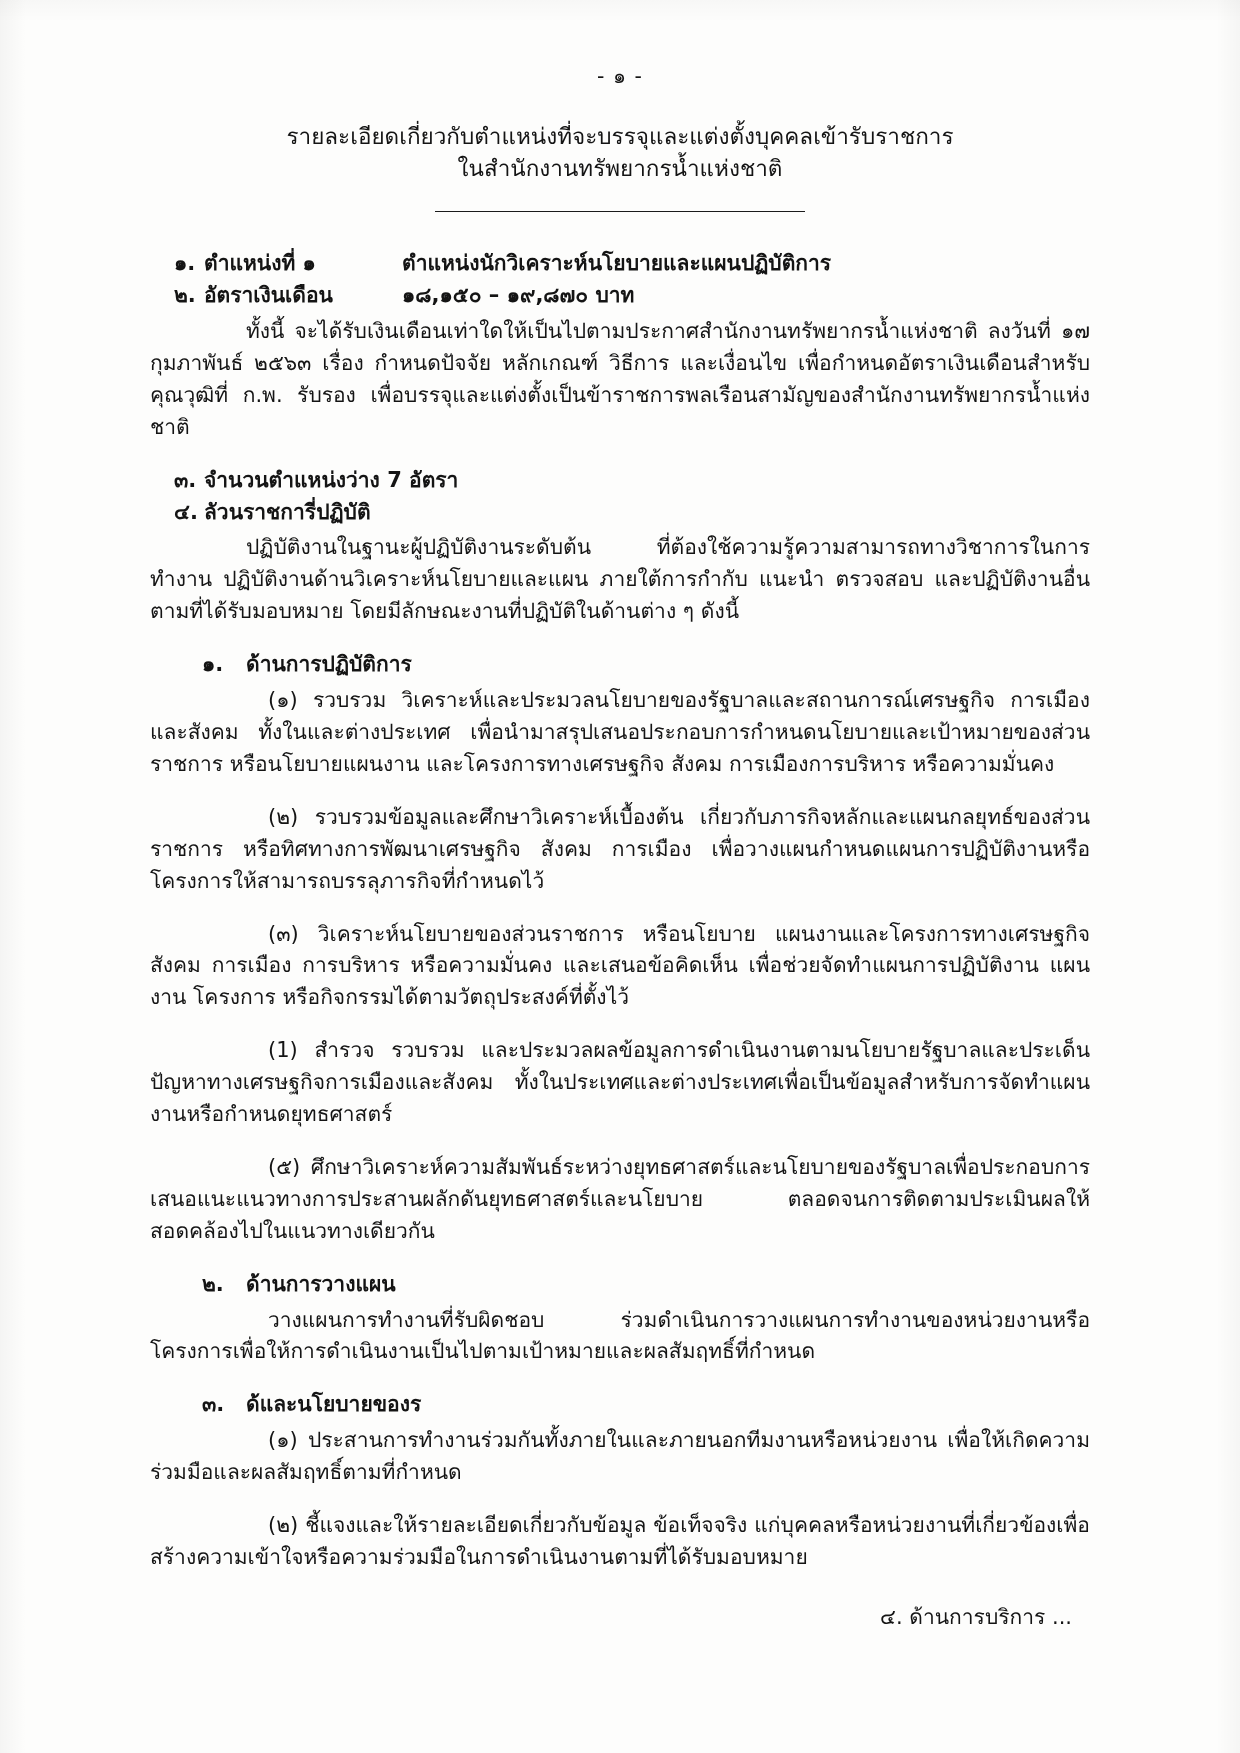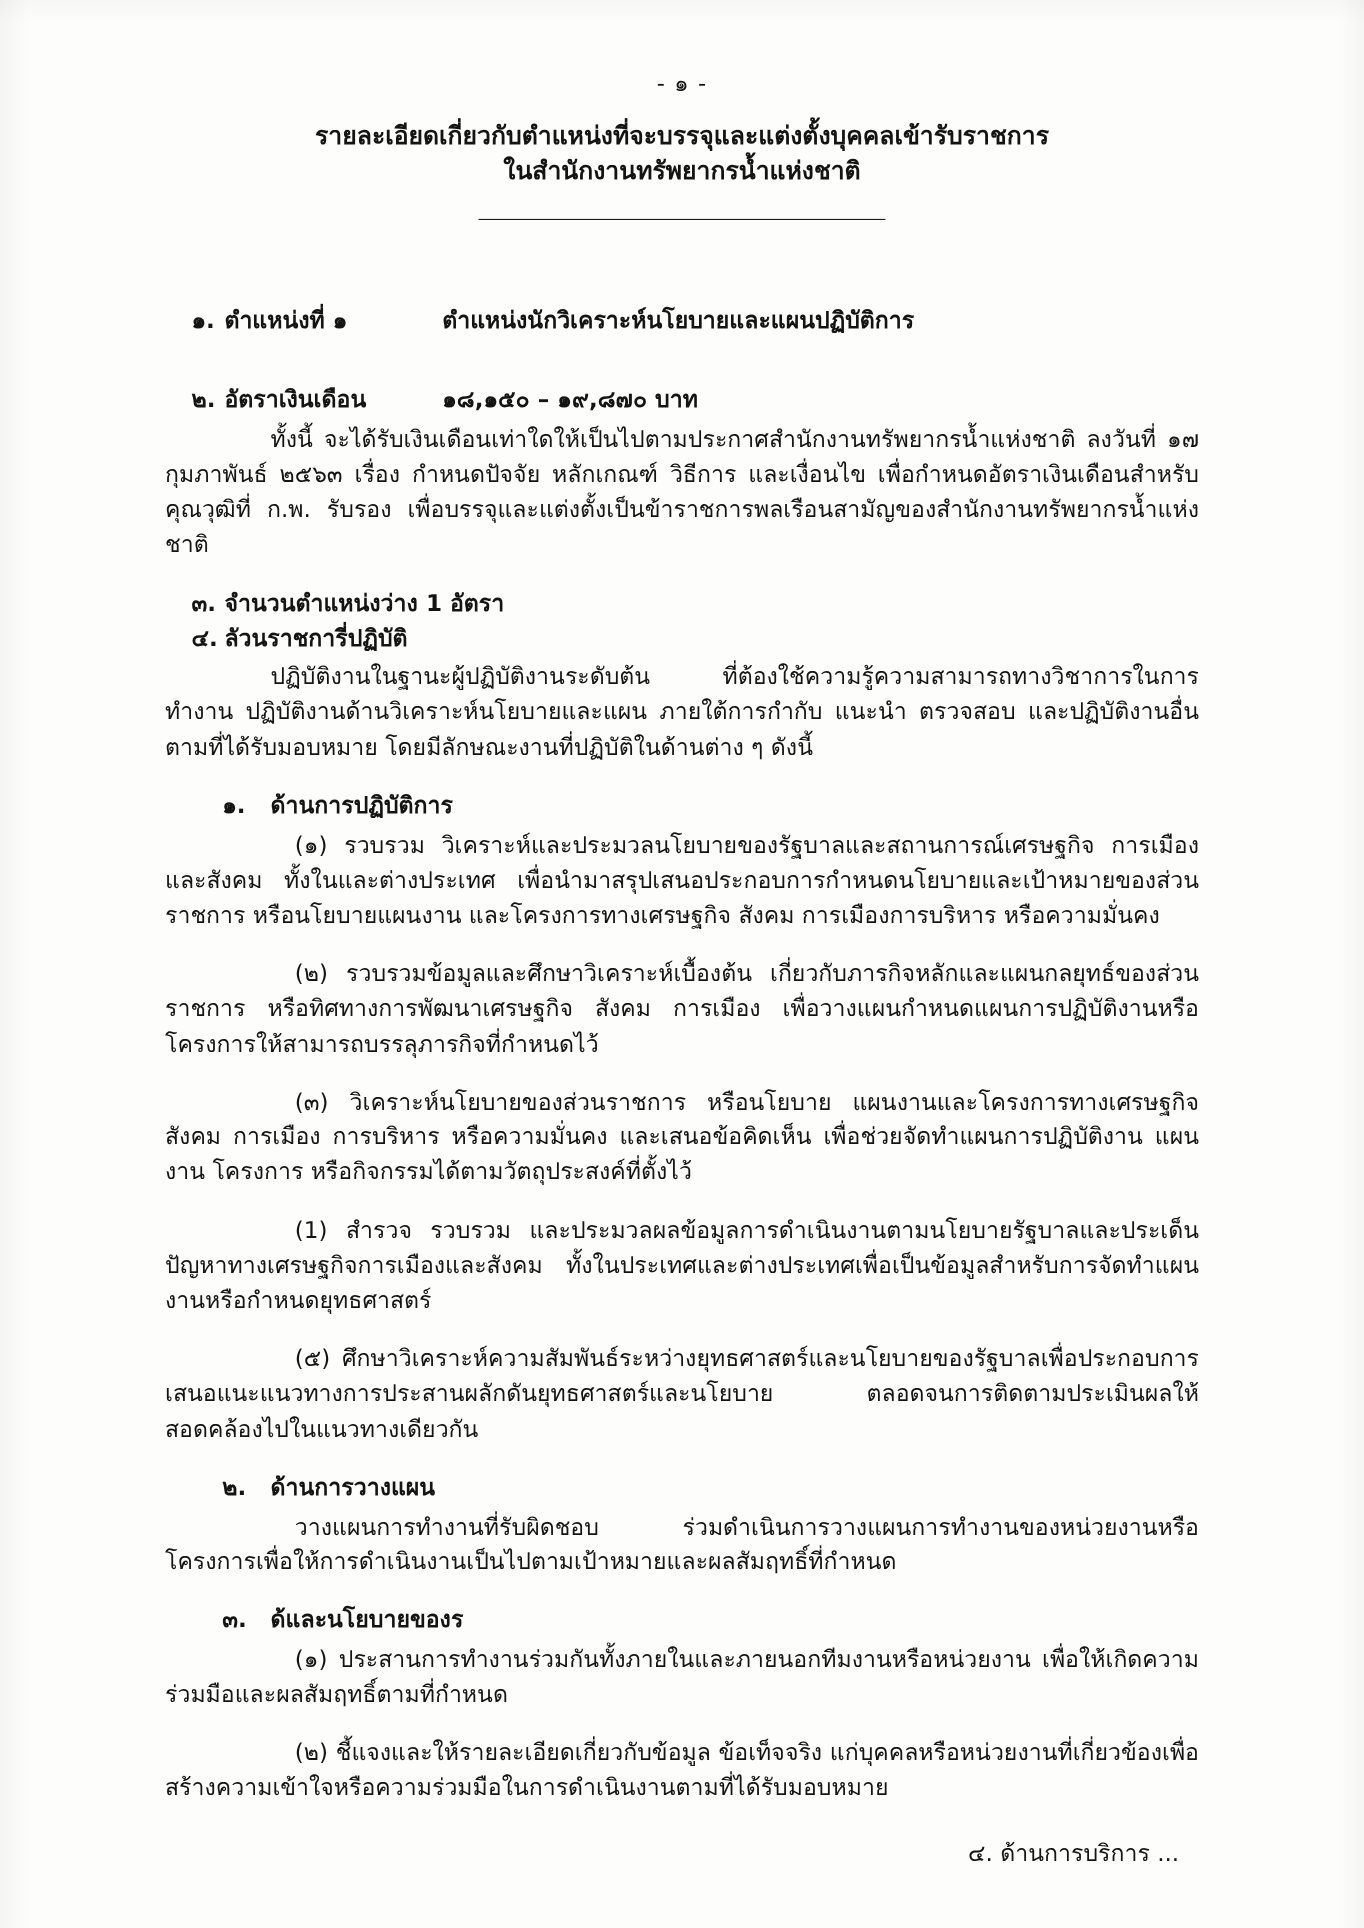--- a/index.html
+++ b/index.html
@@ -37,24 +37,24 @@
   }
   .page-number {
     text-align: center;
     font-size: 20.5px;
     padding-top: 66px;
     letter-spacing: 1px;
     line-height: 1;
   }
   .doc-title {
     text-align: center;
-    font-weight: bold;
+    font-weight: normal;
     font-size: 22.5px;
     line-height: 1.46;
-    margin-top: 21px;
+    margin-top: 33px;
   }
   .doc-title .line2 { display: block; }
   .doc-subtitle {
     text-align: center;
     font-size: 22px;
     line-height: 1.4;
     margin-top: 6px;
     white-space: nowrap;
   }
   .handwritten-date {
@@ -93,21 +93,20 @@
     font-weight: bold;
   }
   .row .lbl-wide {
     flex: 1 1 auto;
     font-weight: bold;
     width: auto;
   }
   .row .val {
     flex: 1 1 auto;
     font-weight: bold;
-    margin-top: 40px;
   }
   .para {
     text-align: justify;
     text-justify: inter-word;
     margin-top: 2px;
   }
   .para.indent1 { text-indent: 96px; }
   .para.indent2 { text-indent: 118px; }
   .sec-head {
     display: flex;
@@ -158,21 +157,21 @@
       <div class="row">
         <span class="num">๒.</span>
         <span class="lbl">อัตราเงินเดือน</span>
         <span class="val">๑๘,๑๕๐ – ๑๙,๘๗๐ บาท</span>
       </div>
 
       <p class="para indent1 tight">ทั้งนี้ จะได้รับเงินเดือนเท่าใดให้เป็นไปตามประกาศสำนักงานทรัพยากรน้ำแห่งชาติ ลงวันที่ ๑๗ กุมภาพันธ์ ๒๕๖๓ เรื่อง กำหนดปัจจัย หลักเกณฑ์ วิธีการ และเงื่อนไข เพื่อกำหนดอัตราเงินเดือนสำหรับคุณวุฒิที่ ก.พ. รับรอง เพื่อบรรจุและแต่งตั้งเป็นข้าราชการพลเรือนสามัญของสำนักงานทรัพยากรน้ำแห่งชาติ</p>
 
       <div class="row">
         <span class="num">๓.</span>
-        <span class="lbl-wide">จำนวนตำแหน่งว่าง  1  อัตรา</span>
+        <span class="lbl-wide">จำนวนตำแหน่งว่าง  7  อัตรา</span>
       </div>
 
       <div class="row">
         <span class="num">๔.</span>
         <span class="lbl-wide">ลัวนราชการี่ปฏิบัติ</span>
       </div>
 
       <p class="para indent1 tight">ปฏิบัติงานในฐานะผู้ปฏิบัติงานระดับต้น ที่ต้องใช้ความรู้ความสามารถทางวิชาการในการทำงาน ปฏิบัติงานด้านวิเคราะห์นโยบายและแผน ภายใต้การกำกับ แนะนำ ตรวจสอบ และปฏิบัติงานอื่นตามที่ได้รับมอบหมาย โดยมีลักษณะงานที่ปฏิบัติในด้านต่าง ๆ ดังนี้</p>
 
       <div id="sections-host">

